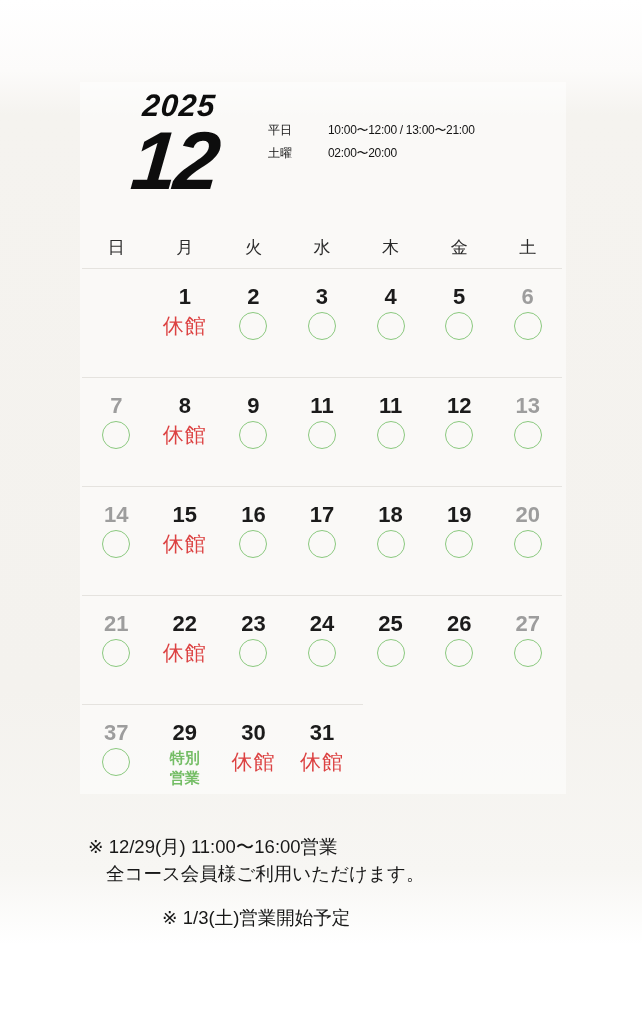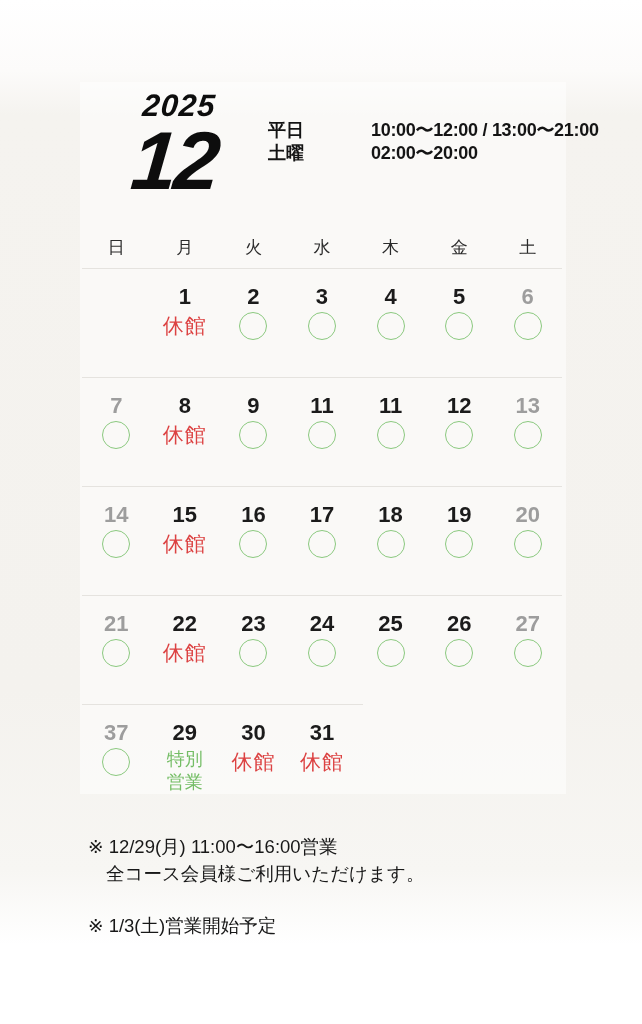--- a/index.html
+++ b/index.html
@@ -14,47 +14,47 @@
     background:rgba(255,255,255,0.5);
   }
   
   .month-block {
     position:absolute; left:110px; top:88px; width:132px; text-align:center;
     font-weight:bold; font-style:italic; color:#0d0d0d; transform:skewX(-5deg);
   }
   .year  { font-size:31px; letter-spacing:1px; }
   .month { font-size:82px; line-height:0.84; letter-spacing:-3px; margin-top:3px; }
   .hours { position:absolute; left:268px; top:119px; color:#141414; }
-  .hours-row { display:flex; line-height:23px; font-size:18px; font-weight:bold;gap:43px; }
+  .hours-row { display:flex; line-height:23px; font-size:12px; font-weight:normal; }
   .hlabel { width:60px; }
   .htime  { letter-spacing:-0.3px; white-space:nowrap; }
   
   .cal { position:absolute; left:82px; top:228px; width:480px; }
   .dow {
     display:grid; grid-template-columns:repeat(7,1fr); height:40px;
     line-height:40px; text-align:center; font-size:17px; color:#2b2b2b;
   }
   .sep { border-top:1px solid #e5e3df; width:100%; }
   .sep.short { width:281px; }
   .week { display:grid; grid-template-columns:repeat(7,1fr); height:108px; }
   .cell { text-align:center; padding-top:13px; }
   .num  { font-size:22px; font-weight:bold; color:#1b1b1b; line-height:30px; }
   .num.muted { color:#9d9d9d; }
   .status { height:54px; display:flex; justify-content:center; }
   .circle {
     display:inline-block; width:28px; height:28px; border-radius:50%;
     border:1.6px solid #8bc97f; background:transparent;
   }
   .closed { font-size:21px; color:#dc4242; letter-spacing:1px; white-space:nowrap; }
-  .special { font-size:18px; line-height:1.3; color:#74bd65; font-weight:normal; }
+  .special { font-size:15px; line-height:1.3; color:#74bd65; font-weight:bold; }
   
   .notes { position:absolute; left:88px; top:833px; font-size:18.5px; color:#181818; }
   .note-line { line-height:27px; white-space:nowrap; }
   .note-line.indent { padding-left:18px; }
-  .note-line.gap { margin-top:25px; }
+  .note-line.gap { margin-top:17px;text-align:center; }
 </style>
 </head>
 <body>
 
 <div class="page">
   <div class="panel"></div>
 
   <div class="month-block">
     <div class="year">2025</div>
     <div class="month">12</div>

